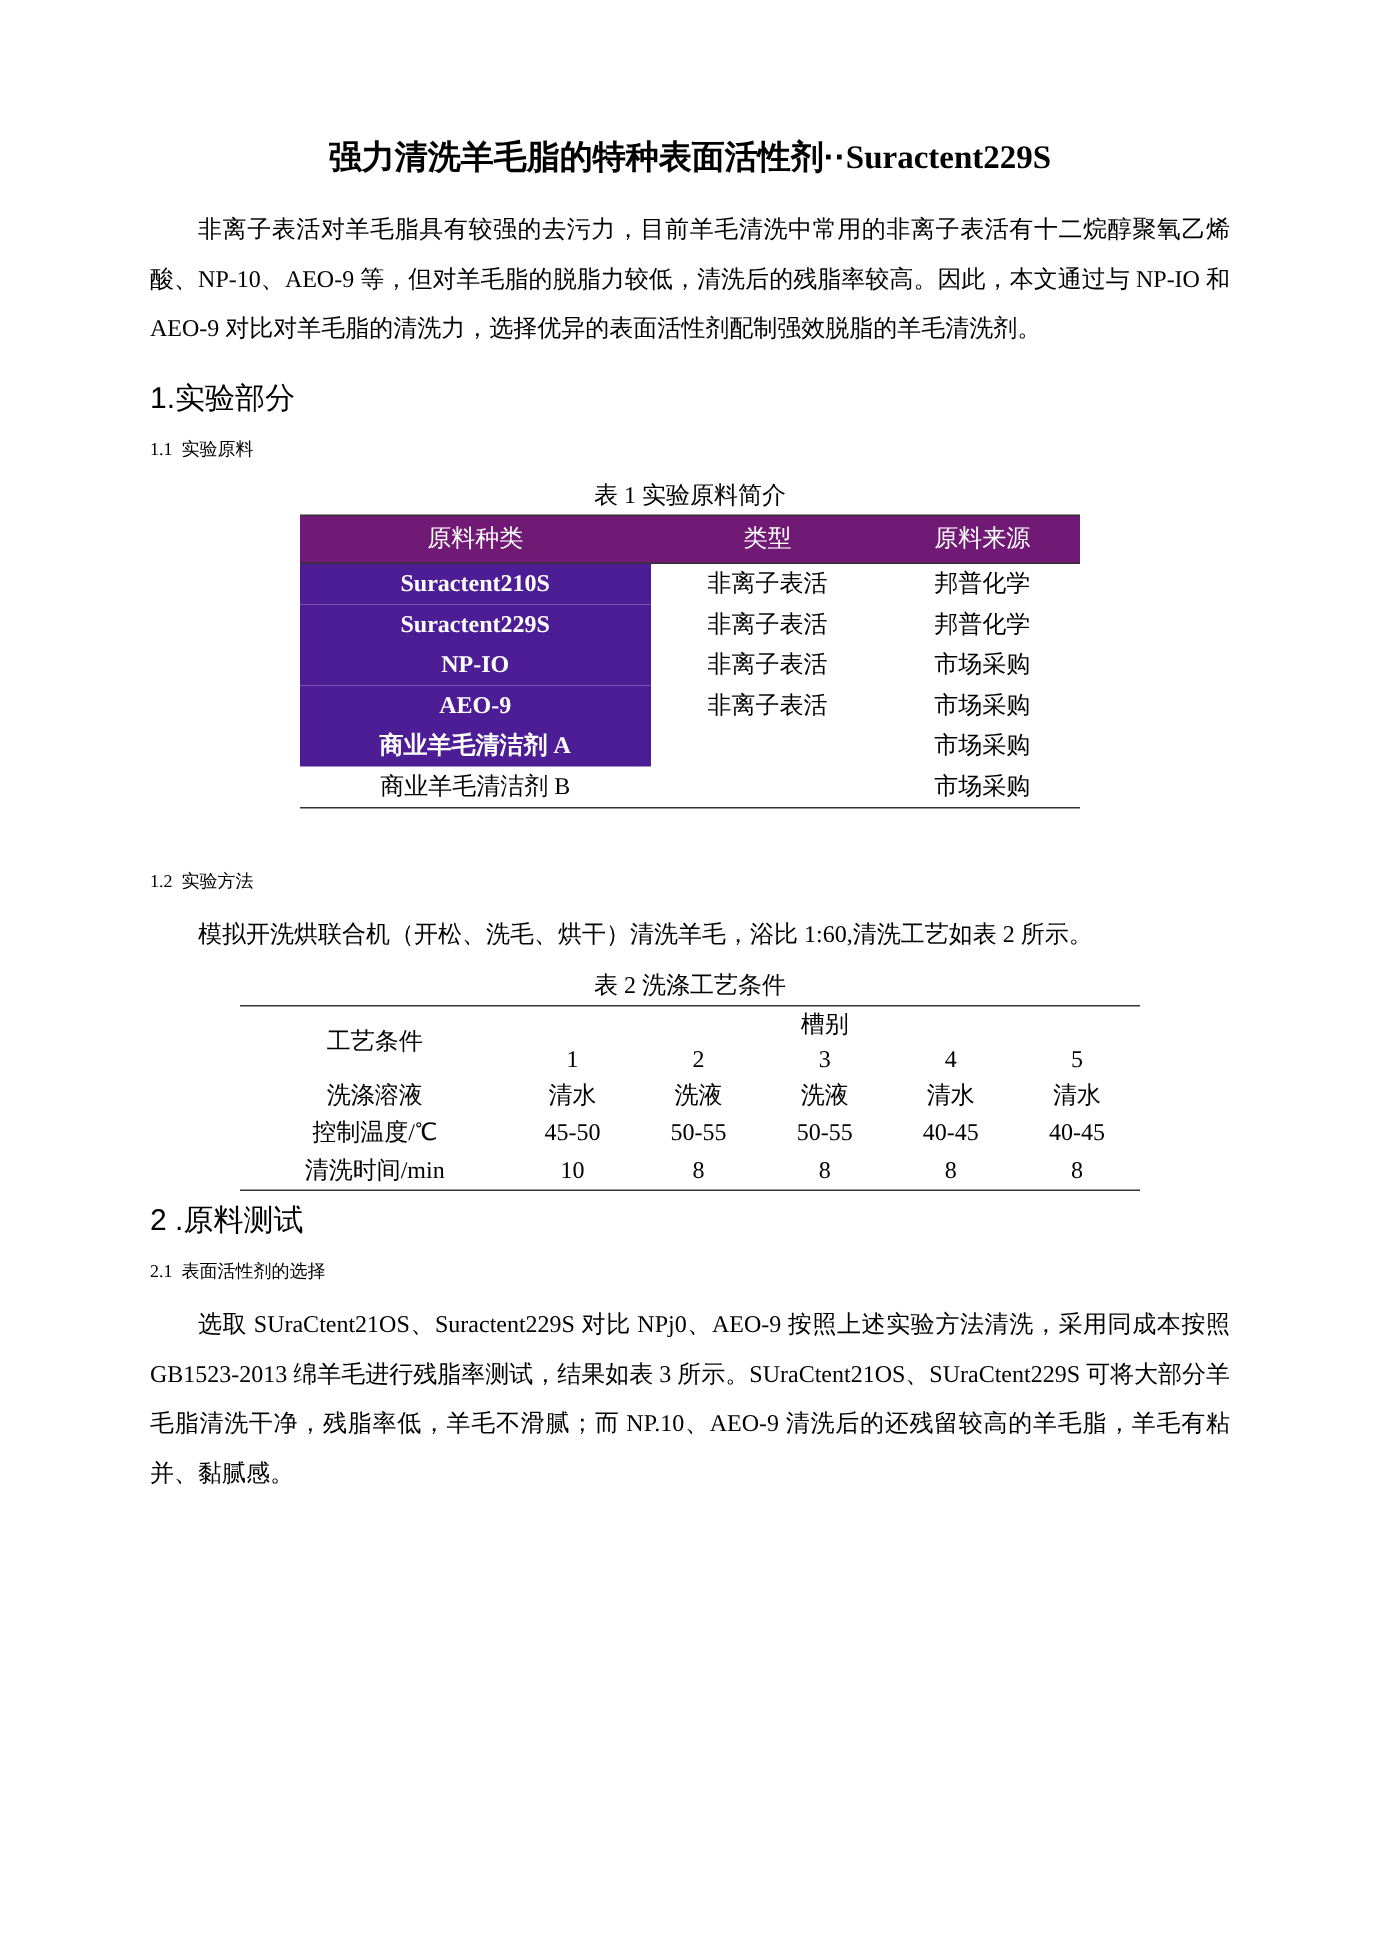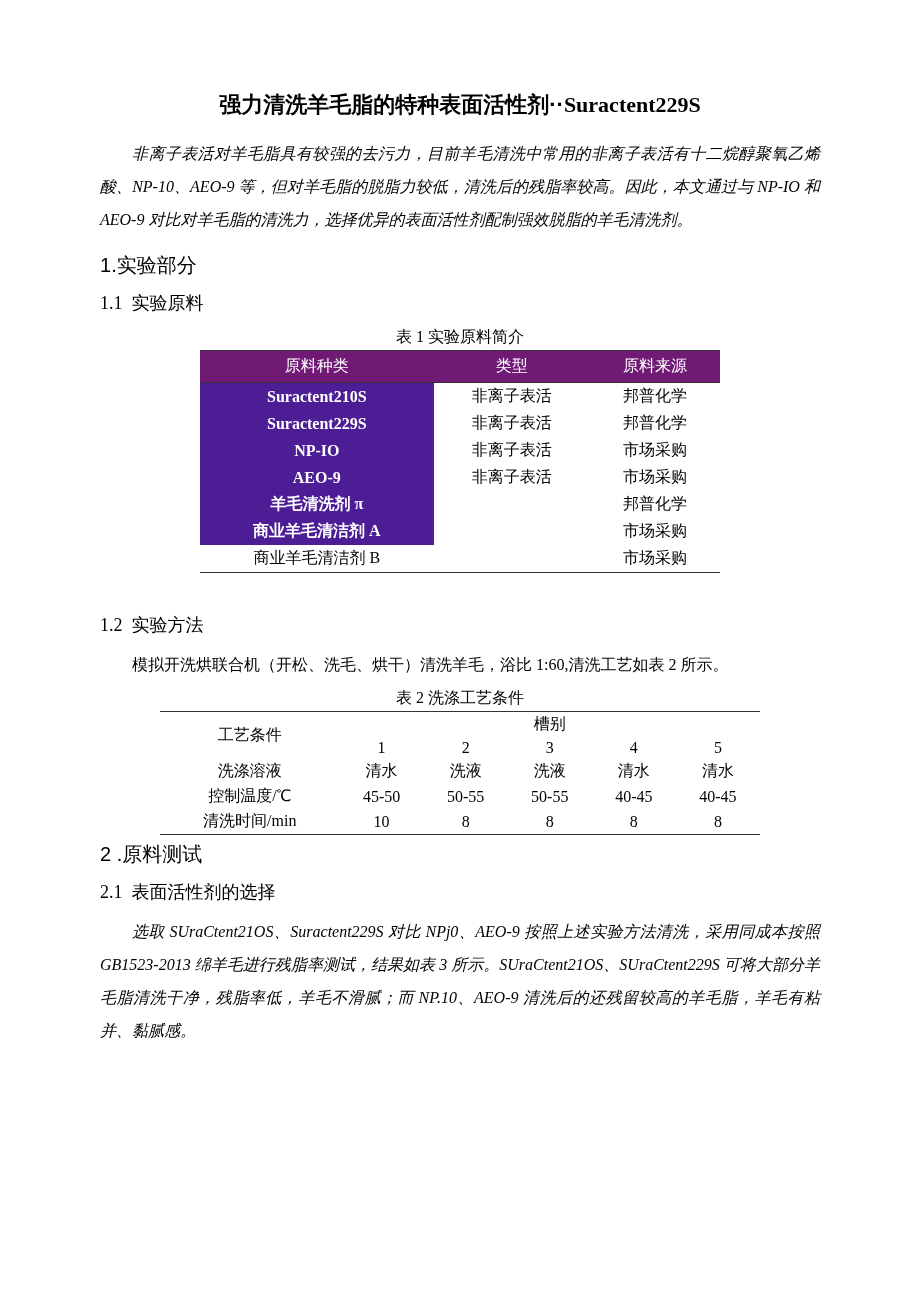--- a/index.html
+++ b/index.html
@@ -17,31 +17,30 @@
       font-weight: bold;
       font-family: "SimHei", "黑体", sans-serif;
       margin-bottom: 18px;
     }
     .title .latin { font-family: "Times New Roman", serif; }
     .para {
       line-height: 2.05;
       text-indent: 2em;
       margin-bottom: 6px;
       text-align: justify;
-      font-style: italic;
     }
     .h1 {
       font-size: 20px;
       margin-top: 16px;
       margin-bottom: 12px;
       font-family: "SimHei", sans-serif;
     }
     .h1 .num { font-family: Arial, sans-serif; }
     .h2 {
-      font-size: 18px;
+      font-size: 12px;
       margin-top: 10px;
       margin-bottom: 12px;
       font-family: "SimSun", serif;
     }
     .h2 .num { font-family: "Times New Roman", serif; }
     .table-caption {
       text-align: center;
       font-size: 16px;
       margin-top: 6px;
       margin-bottom: 2px;
@@ -141,25 +140,20 @@
         </tr>
         <tr>
           <td class="name-hl">NP-IO</td>
           <td>非离子表活</td>
           <td>市场采购</td>
         </tr>
         <tr>
           <td class="name-hl">AEO-9</td>
           <td>非离子表活</td>
           <td>市场采购</td>
-        </tr>
-        <tr>
-          <td class="name-hl">羊毛清洗剂 π</td>
-          <td></td>
-          <td>邦普化学</td>
         </tr>
         <tr>
           <td class="name-hl">商业羊毛清洁剂 A</td>
           <td></td>
           <td>市场采购</td>
         </tr>
         <tr class="lastrow">
           <td class="name-plain">商业羊毛清洁剂 B</td>
           <td></td>
           <td>市场采购</td>

